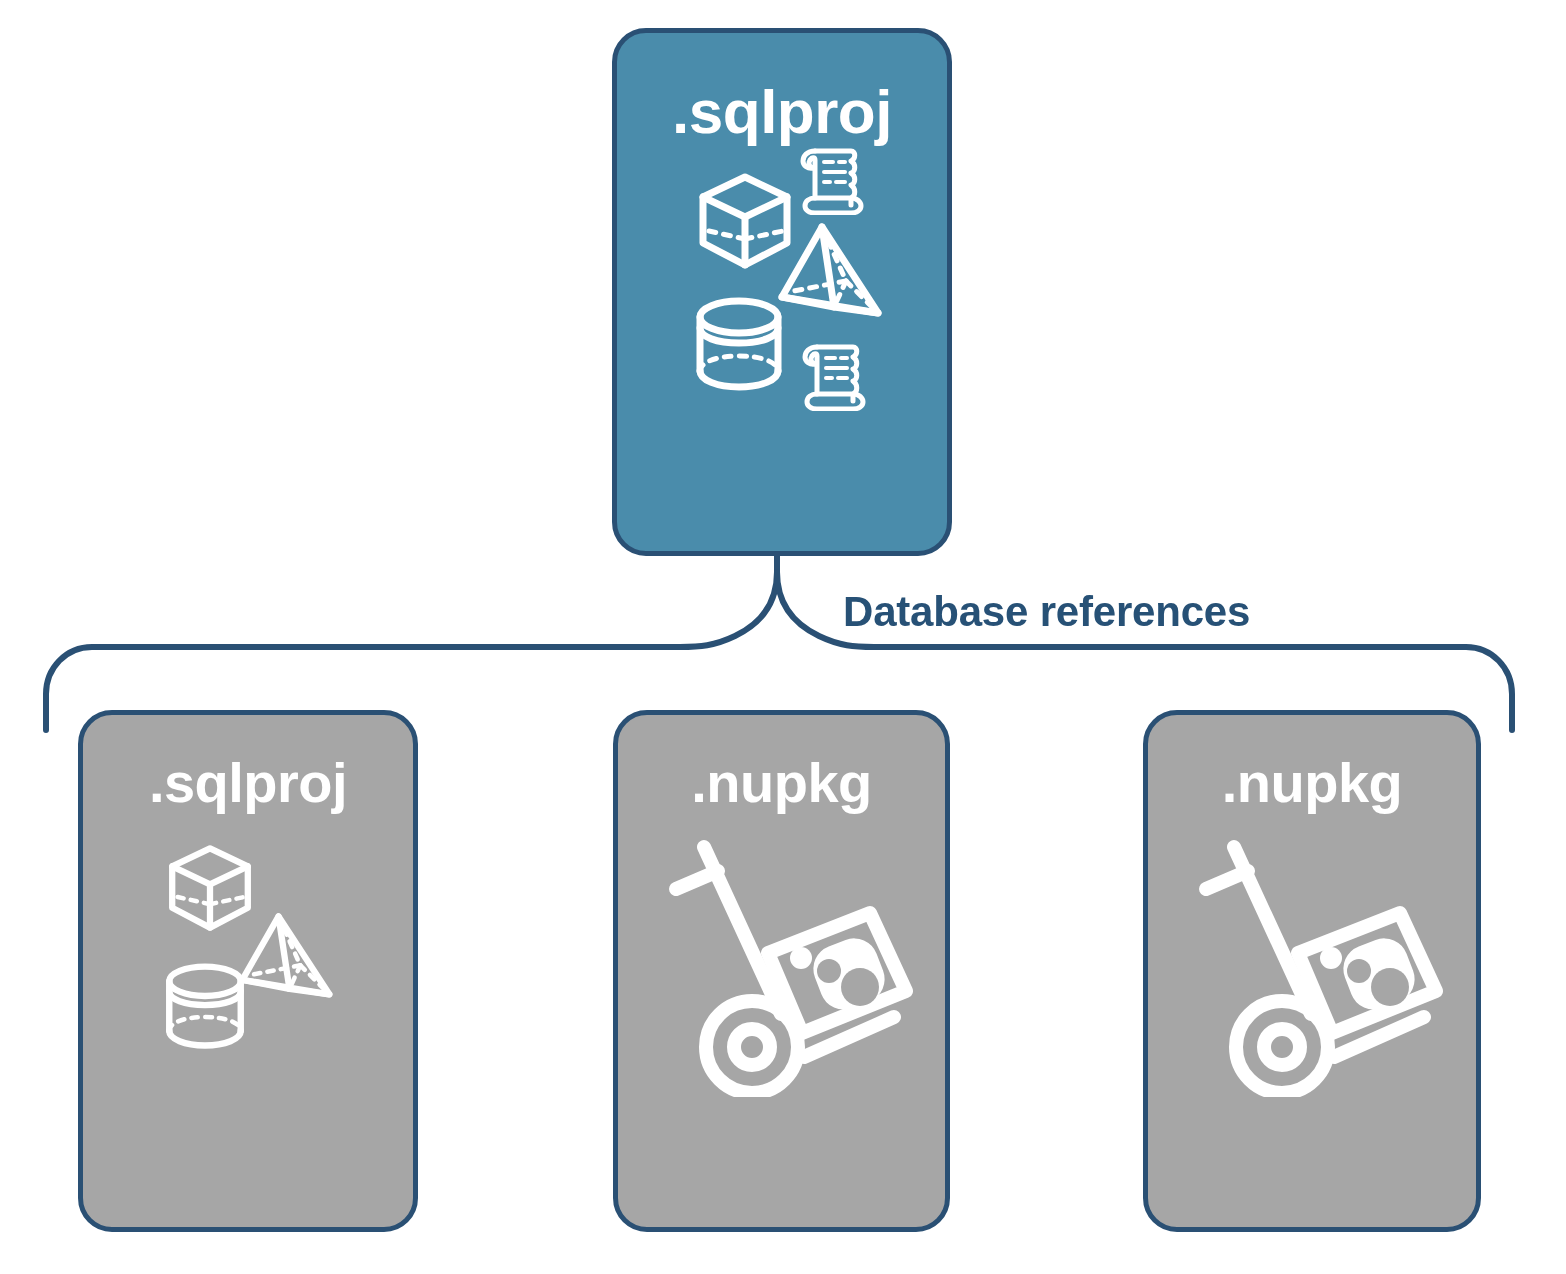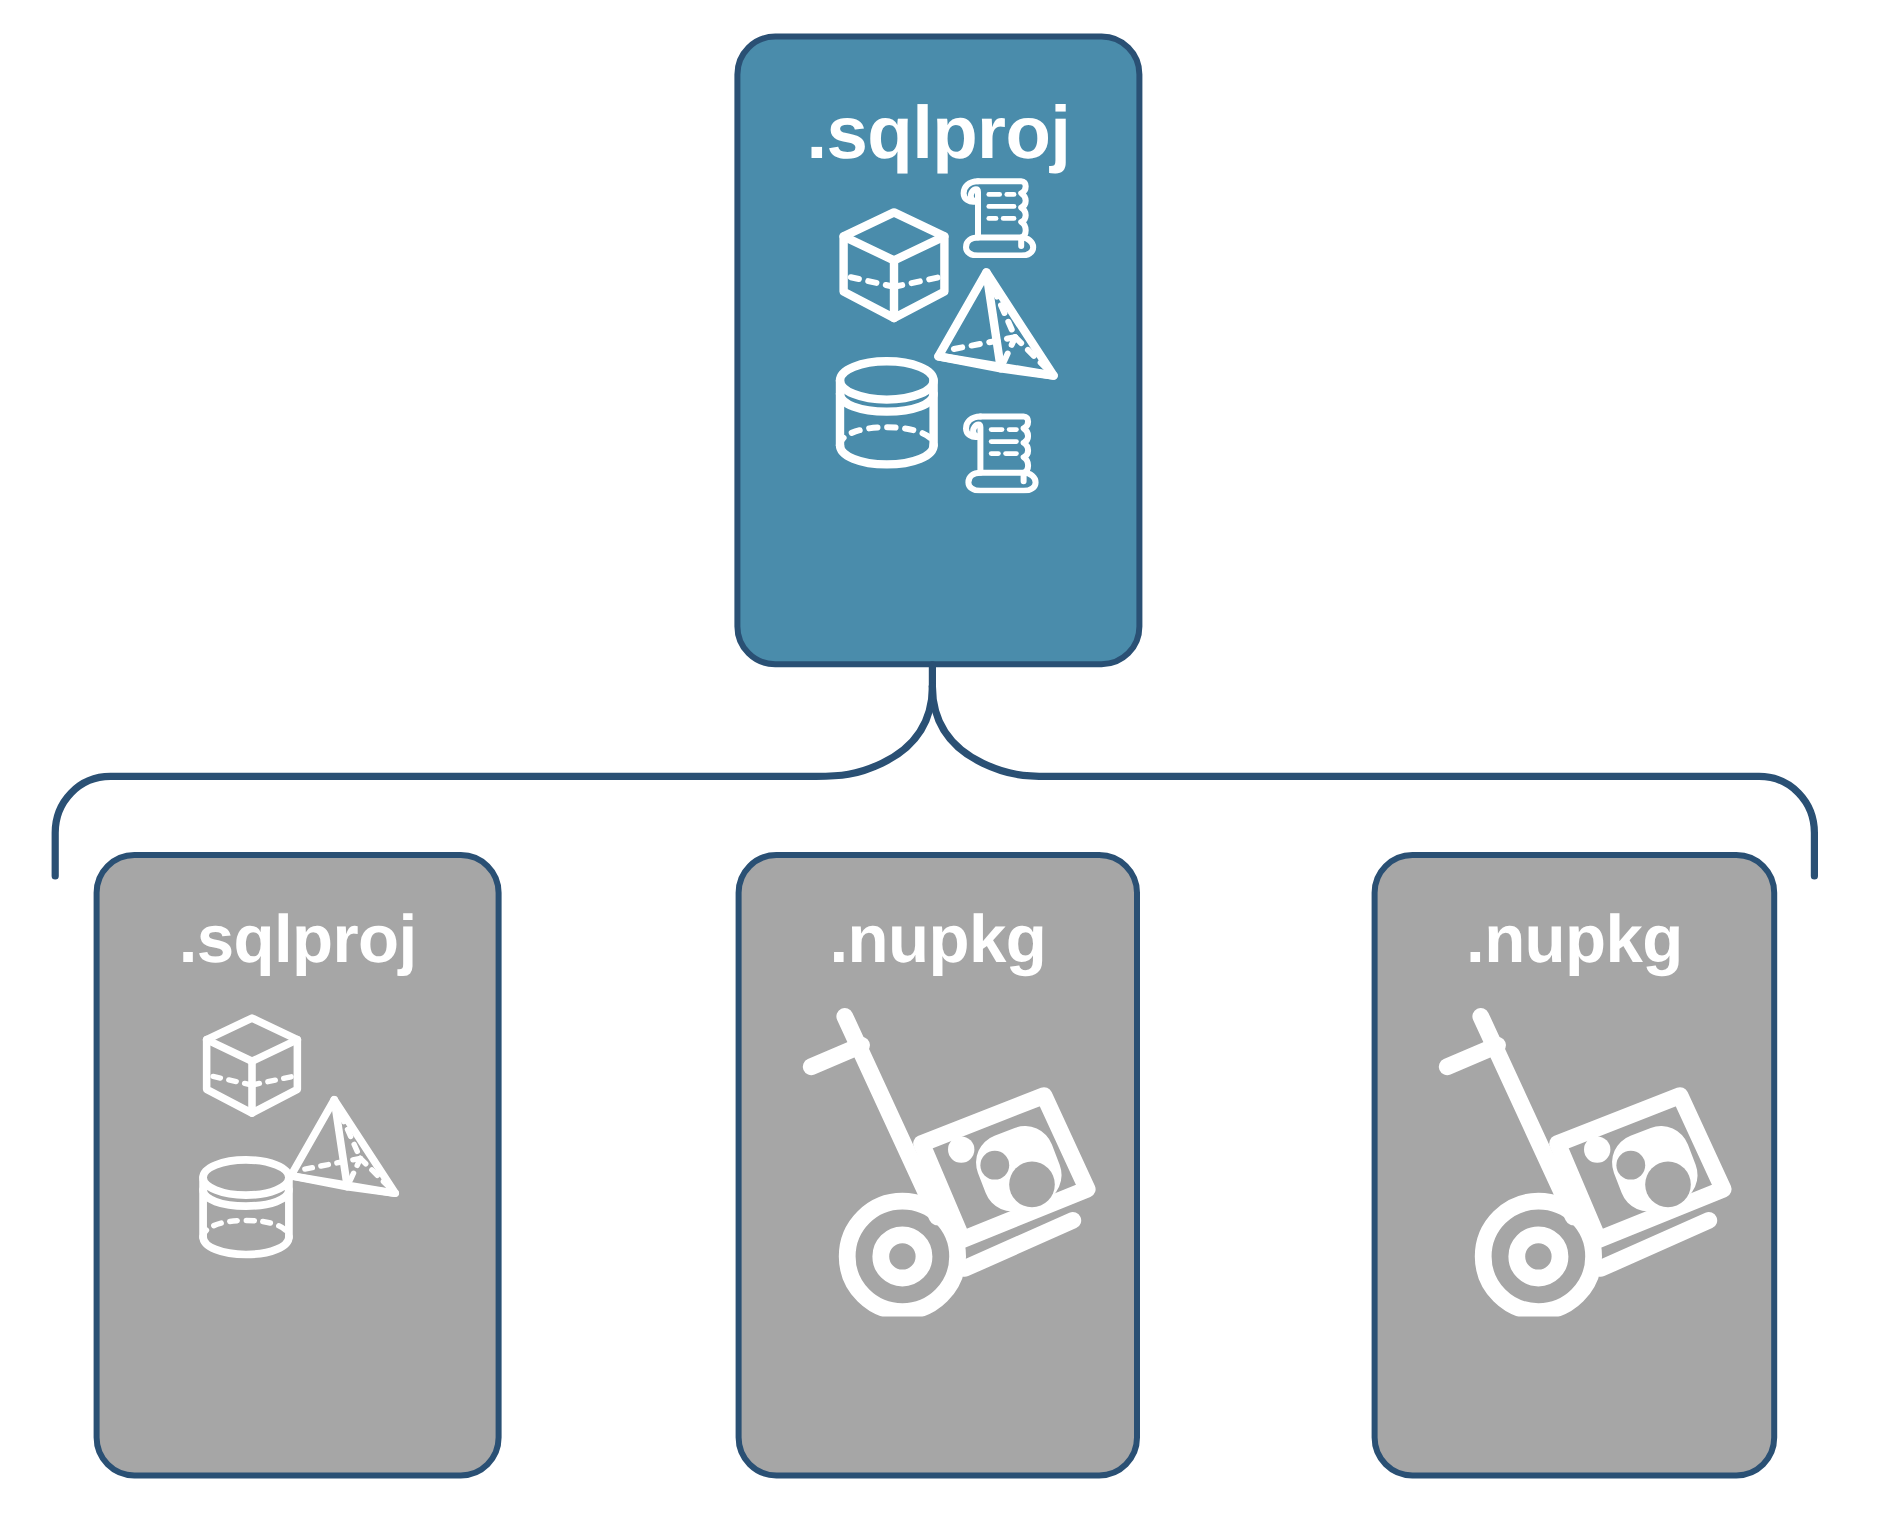--- a/index.html
+++ b/index.html
@@ -184,20 +184,21 @@
              C66 647 46 668 46 694
              L46 730" fill="none" stroke="#2a5074" stroke-width="6" stroke-linecap="round" stroke-linejoin="round"></path>
     <path d="M777 572
              C777 604 794 624 819 636
              C840 646 854 647 874 647
              L1466 647
              C1492 647 1512 668 1512 694
              L1512 730" fill="none" stroke="#2a5074" stroke-width="6" stroke-linecap="round" stroke-linejoin="round"></path>
   </svg>
 
+  <div class="bracket-label" style="left:843px; top:588px;">Database references</div>
 
   <div class="card card-secondary card-child" style="left:78px; top:710px; width:340px; height:522px;">
     <div class="card-title">.sqlproj</div>
 
     <div class="card-icons">
 
       <div class="icon-abs" style="left:80px; top:32px;">
         <svg width="94" height="90" viewBox="0 0 104 100">
           <g fill="none" stroke="#ffffff" stroke-width="7" stroke-linejoin="round" stroke-linecap="round">
             <path d="M10 26 L52 6 L94 26 L94 72 L52 94 L10 72 Z"></path>

